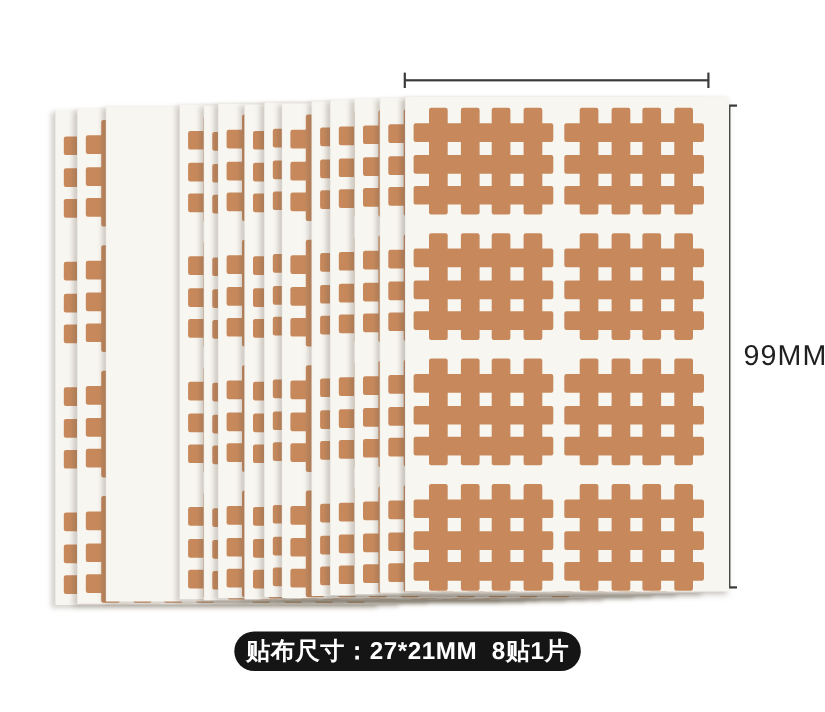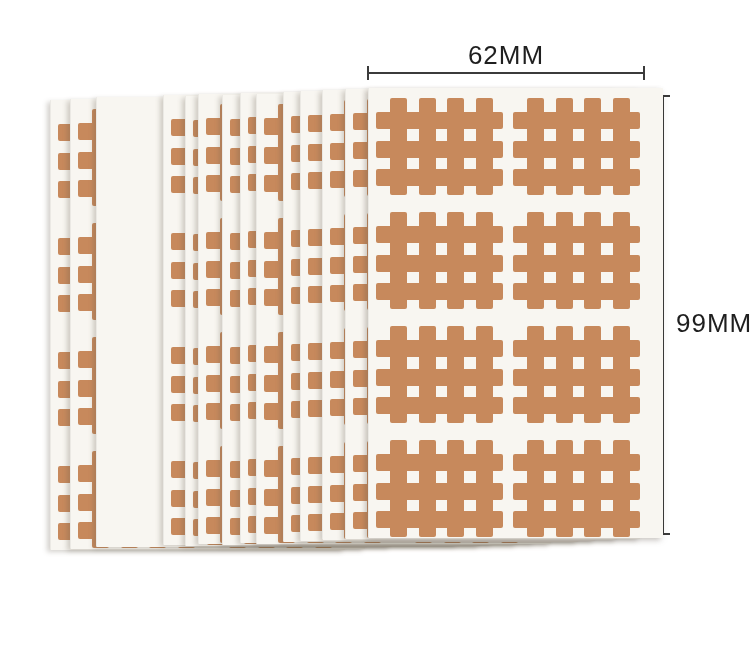--- a/index.html
+++ b/index.html
@@ -1005,21 +1005,23 @@
           <div class="bar" style="top: 14.5%; left: 0px; height: 17.5%; width: 100%; background: rgb(199, 137, 92);"></div>
           <div class="bar" style="top: 44%; left: 0px; height: 17.5%; width: 100%; background: rgb(199, 137, 92);"></div>
           <div class="bar" style="top: 73.5%; left: 0px; height: 17.5%; width: 100%; background: rgb(199, 137, 92);"></div>
         </div>
       </div>
     </div>
 
   <div class="mline" id="m-hline" style="left: 368px; top: 72px; width: 276px; height: 2px; background: rgb(59, 59, 59);"></div>
   <div class="mline" id="m-htickl" style="left: 367px; top: 66px; width: 2px; height: 14px; background: rgb(59, 59, 59);"></div>
   <div class="mline" id="m-htickr" style="left: 643px; top: 66px; width: 2px; height: 14px; background: rgb(59, 59, 59);"></div>
-  <div class="dim-label w">62MM</div>
 
   <div class="mline" id="m-vline" style="left: 662px; top: 96px; width: 2px; height: 438px; background: rgb(59, 59, 59);"></div>
   <div class="mline" id="m-vtickt" style="left: 656px; top: 95px; width: 14px; height: 2px; background: rgb(59, 59, 59);"></div>
   <div class="mline" id="m-vtickb" style="left: 656px; top: 533px; width: 14px; height: 2px; background: rgb(59, 59, 59);"></div>
   <div class="dim-label h">99MM</div>
 
+  <div class="badge">
+    <span>贴布尺寸：27*21MM  8贴1片</span>
+  </div>
 
 </div>
 
 </body></html>

